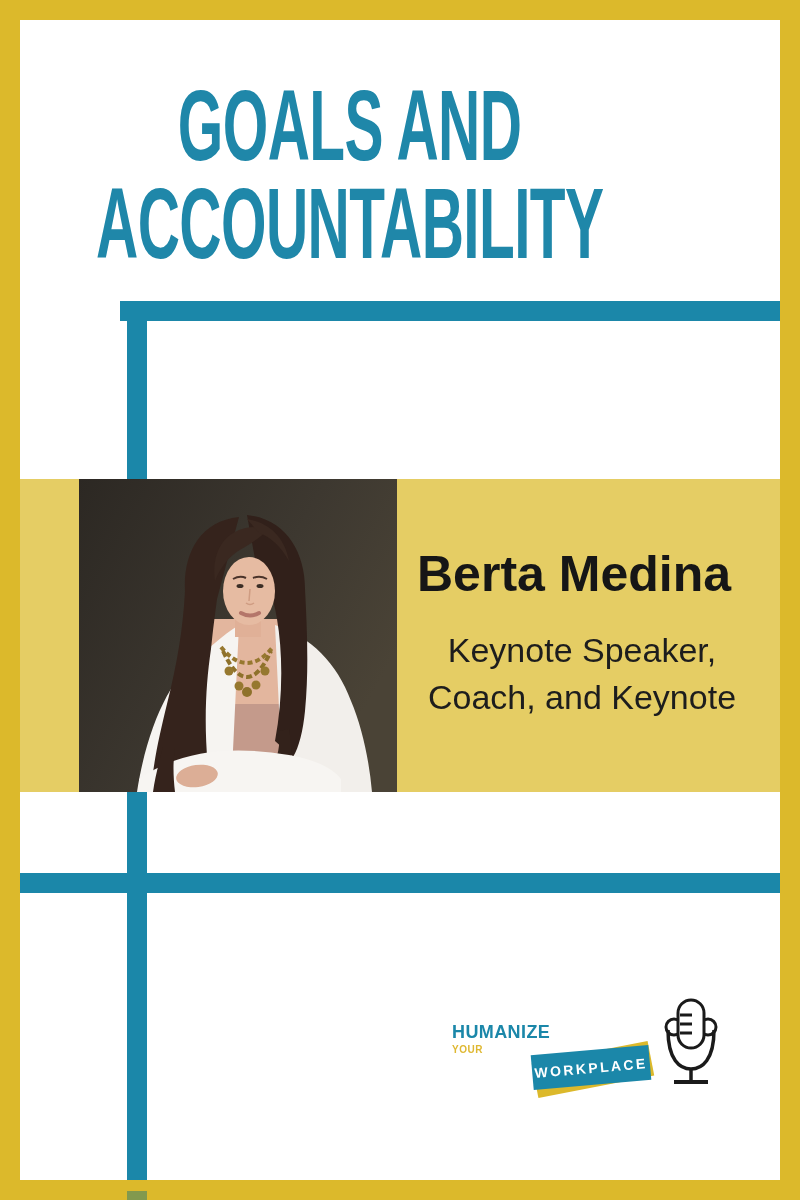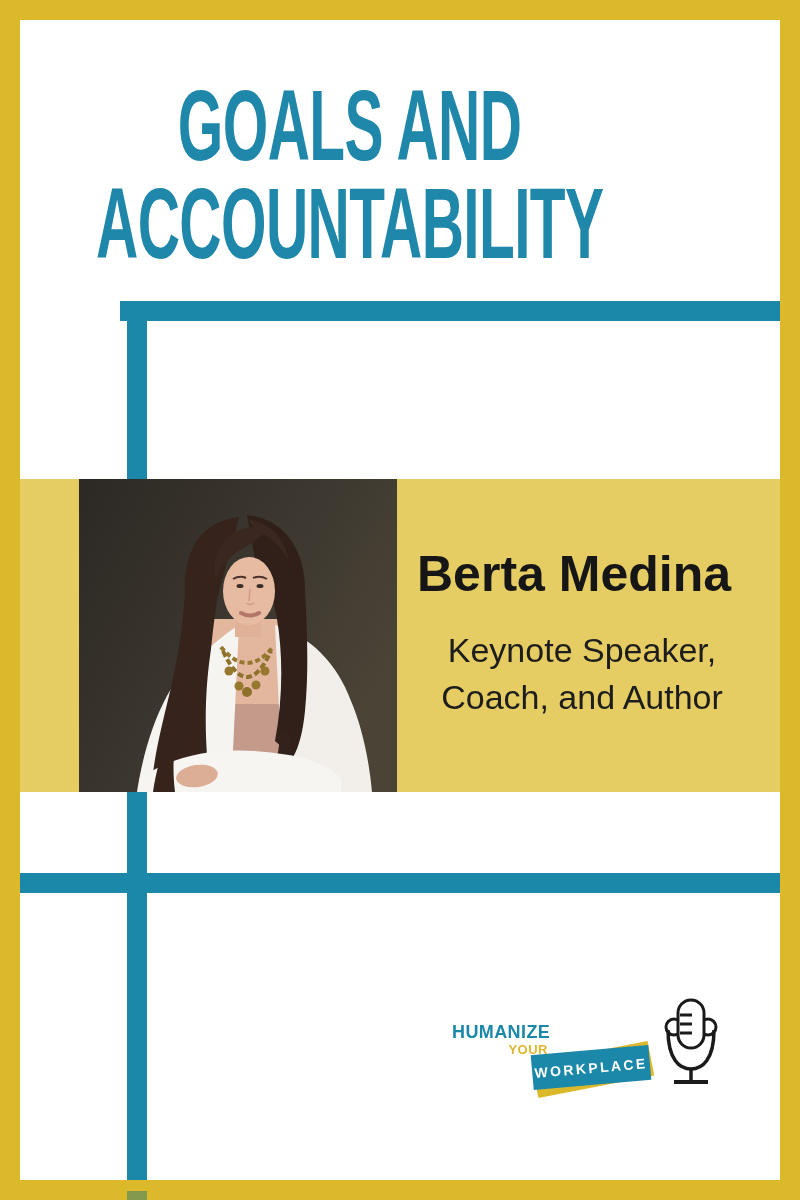--- a/index.html
+++ b/index.html
@@ -49,22 +49,22 @@
     box-sizing:border-box;padding-top:66px;
     display:flex;flex-direction:column;align-items:center;
     color:var(--text-black);text-align:center;
   }
   .guest-name{font-size:50px;line-height:58px;font-weight:bold;margin:0 16px 24px 0;white-space:nowrap;}
   .guest-role{font-size:34px;line-height:47px;font-weight:normal;color:#1d1d1d;white-space:nowrap;}
   
   .brand{position:absolute;left:441px;top:995px;width:290px;height:110px;z-index:2;}
   .brand-humanize{position:absolute;left:11px;top:28px;width:100px;
     color:var(--teal);font-size:18px;line-height:18px;font-weight:bold;letter-spacing:.4px;white-space:nowrap;}
-  .brand-your{position:absolute;left:11px;top:47px;width:96px;text-align:right;
-    color:var(--logo-gold);font-size:13px;line-height:16px;font-weight:bold;letter-spacing:.5px;}
+  .brand-your{position:absolute;left:11px;top:47px;width:96px;text-align:left;
+    color:var(--logo-gold);font-size:10px;line-height:16px;font-weight:bold;letter-spacing:.5px;}
   .badge{position:absolute;left:91px;top:55px;width:118px;height:35px;
     background:var(--teal);transform:rotate(-5deg);
     display:flex;align-items:center;justify-content:center;}
   .badge-shadow{position:absolute;left:93px;top:57px;width:118px;height:35px;
     background:var(--gold-border);transform:rotate(-11deg);}
   .badge .badge-text{color:#ffffff;font-size:14px;font-weight:bold;letter-spacing:2.4px;white-space:nowrap;}
   .mic{position:absolute;left:220px;top:1px;width:60px;height:92px;}
   
   .footer-url{
     position:absolute;left:20px;top:1149px;width:760px;z-index:2;
@@ -136,21 +136,21 @@
       <path d="M60,300 C100,272 150,266 210,276 C235,280 255,290 262,300 L262,313 L60,313 Z" fill="#f7f5f2"></path>
       <ellipse cx="118" cy="297" rx="21" ry="11" fill="#dcae96" transform="rotate(-8 118 297)"></ellipse>
 
       <path d="M84,268 C80,284 76,298 74,313 L96,313 C94,296 94,282 96,268 Z" fill="#35231c"></path>
     </svg>
   </div>
 
   <div class="guest-info">
     <div class="guest-name">Berta Medina</div>
     <div class="guest-role">Keynote Speaker,</div>
-    <div class="guest-role">Coach, and Author</div>
+    <div class="guest-role">Coach, and Keynote</div>
   </div>
 
   <div class="brand">
     <div class="brand-humanize">HUMANIZE</div>
     <div class="brand-your">YOUR</div>
     <div class="badge-shadow"></div>
     <div class="badge">
       <span class="badge-text">WORKPLACE</span>
     </div>
     <svg class="mic" viewBox="0 0 60 92">

